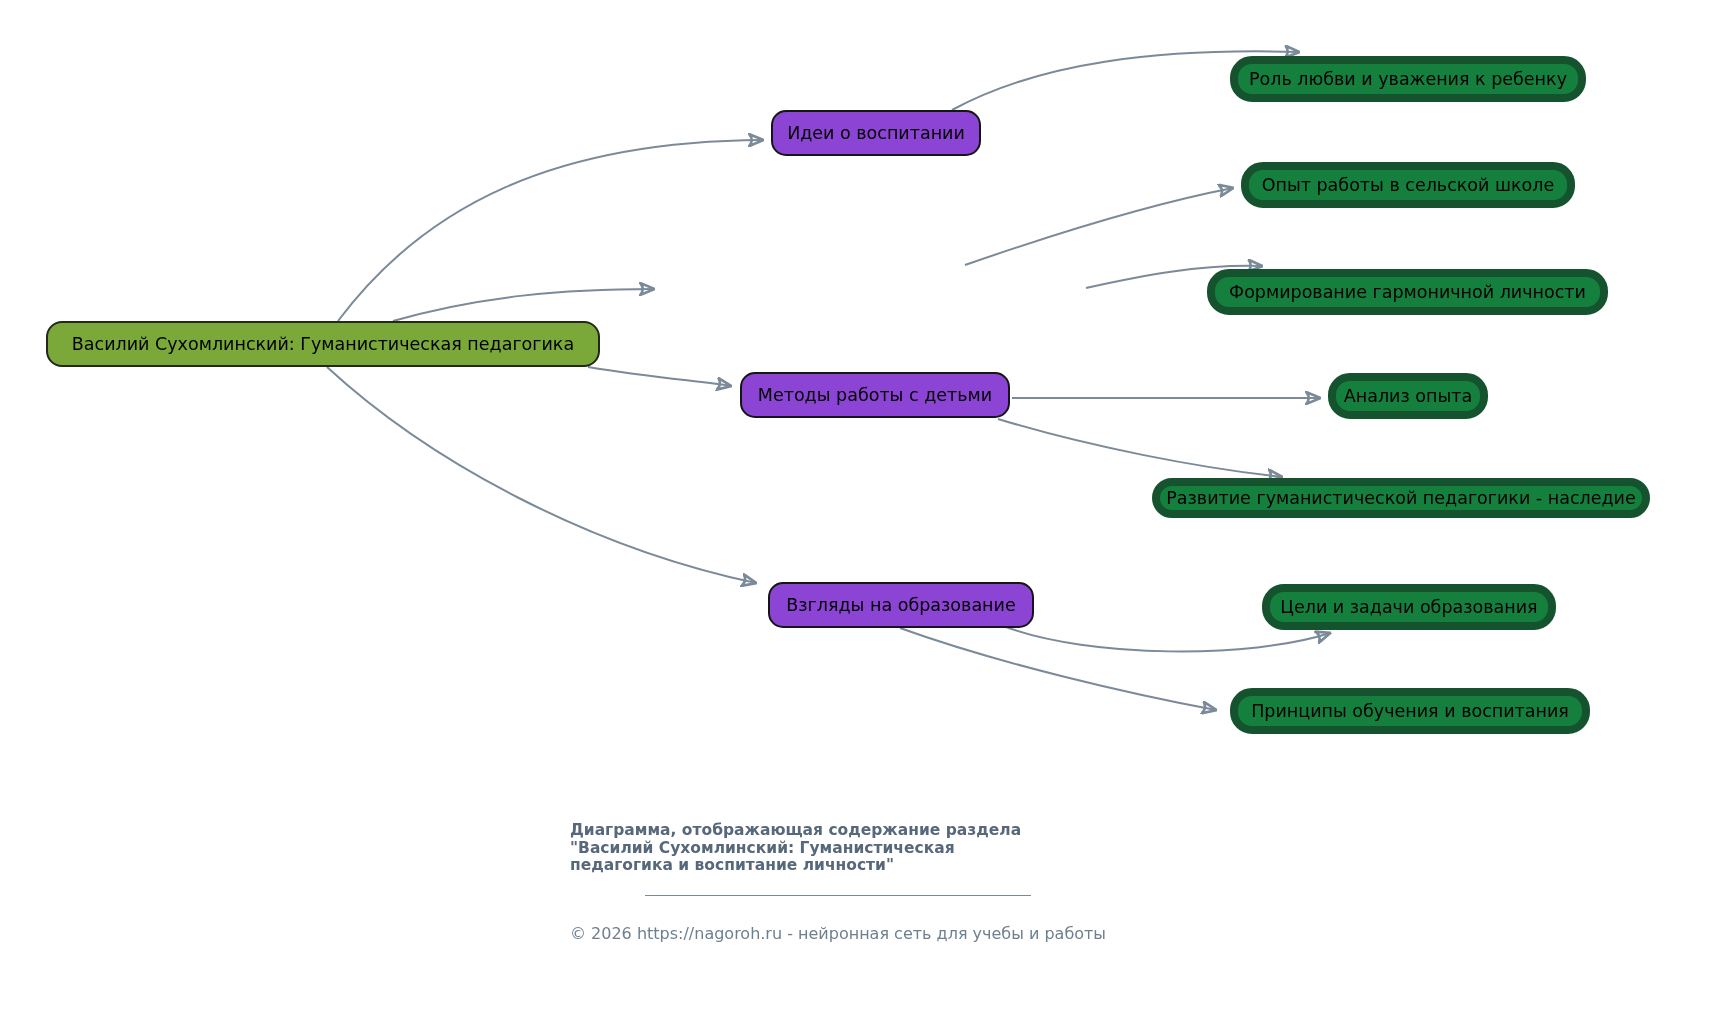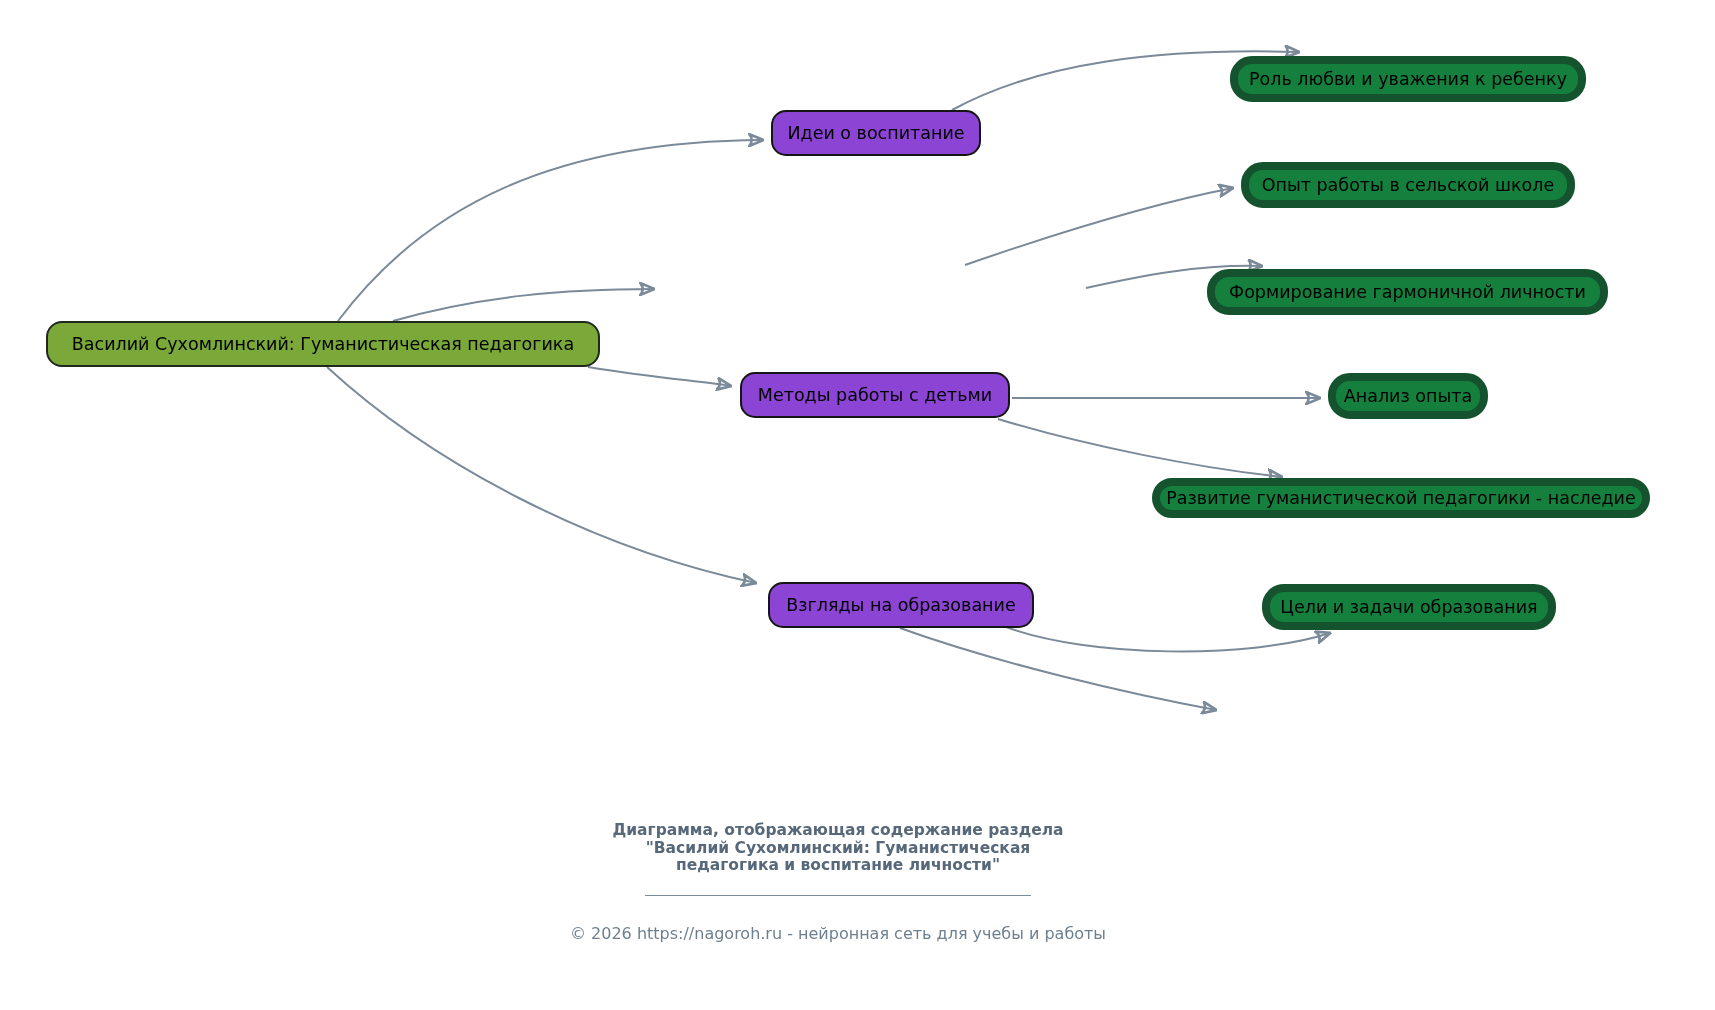--- a/index.html
+++ b/index.html
@@ -46,21 +46,20 @@
   .node.leaf {
     background: #15803d;
     border: 8px solid #14532d;
     border-radius: 22px;
   }
   #footer {
     position: absolute;
     left: 838px;
     top: 822px;
     transform: translateX(-50%);
-    text-align: center;
     z-index: 2;
   }
   #footer .caption {
     font-weight: bold;
     font-size: 15.5px;
     line-height: 17.5px;
     color: #57687A;
   }
   #footer .divider {
     width: 386px;
@@ -96,21 +95,21 @@
     <path d="M998,419 C1090,447 1200,468 1282,477" marker-end="url(#arrow)"></path>
     <path d="M1006,627 C1090,658 1250,659 1330,633" marker-end="url(#arrow)"></path>
     <path d="M900,628 C1000,664 1130,694 1216,710" marker-end="url(#arrow)"></path>
   </svg>
 
   <div class="node root" style="left:46px; top:321px; width:554px; height:46px;">
     <span>Василий Сухомлинский: Гуманистическая педагогика</span>
   </div>
 
   <div class="node branch" style="left:771px; top:110px; width:210px; height:46px;">
-    <span>Идеи о воспитание</span>
+    <span>Идеи о воспитании</span>
   </div>
 
 
   <div class="node branch" style="left:740px; top:372px; width:270px; height:46px;align-items:center;">
     <span>Методы работы с детьми</span>
   </div>
 
   <div class="node branch" style="left:768px; top:582px; width:266px; height:46px;">
     <span>Взгляды на образование</span>
   </div>
@@ -132,20 +131,23 @@
   </div>
 
   <div class="node leaf" style="left:1152px; top:478px; width:498px; height:40px;">
     <span>Развитие гуманистической педагогики - наследие</span>
   </div>
 
   <div class="node leaf" style="left:1262px; top:584px; width:294px; height:46px;">
     <span>Цели и задачи образования</span>
   </div>
 
+  <div class="node leaf" style="left:1230px; top:688px; width:360px; height:46px;">
+    <span>Принципы обучения и воспитания</span>
+  </div>
 
   <div id="footer">
     <div class="caption">
       <div>Диаграмма, отображающая содержание раздела</div>
       <div>"Василий Сухомлинский: Гуманистическая</div>
       <div>педагогика и воспитание личности"</div>
     </div>
     <div class="divider"></div>
     <div class="copyright">© 2026 https://nagoroh.ru - нейронная сеть для учебы и работы</div>
   </div>

